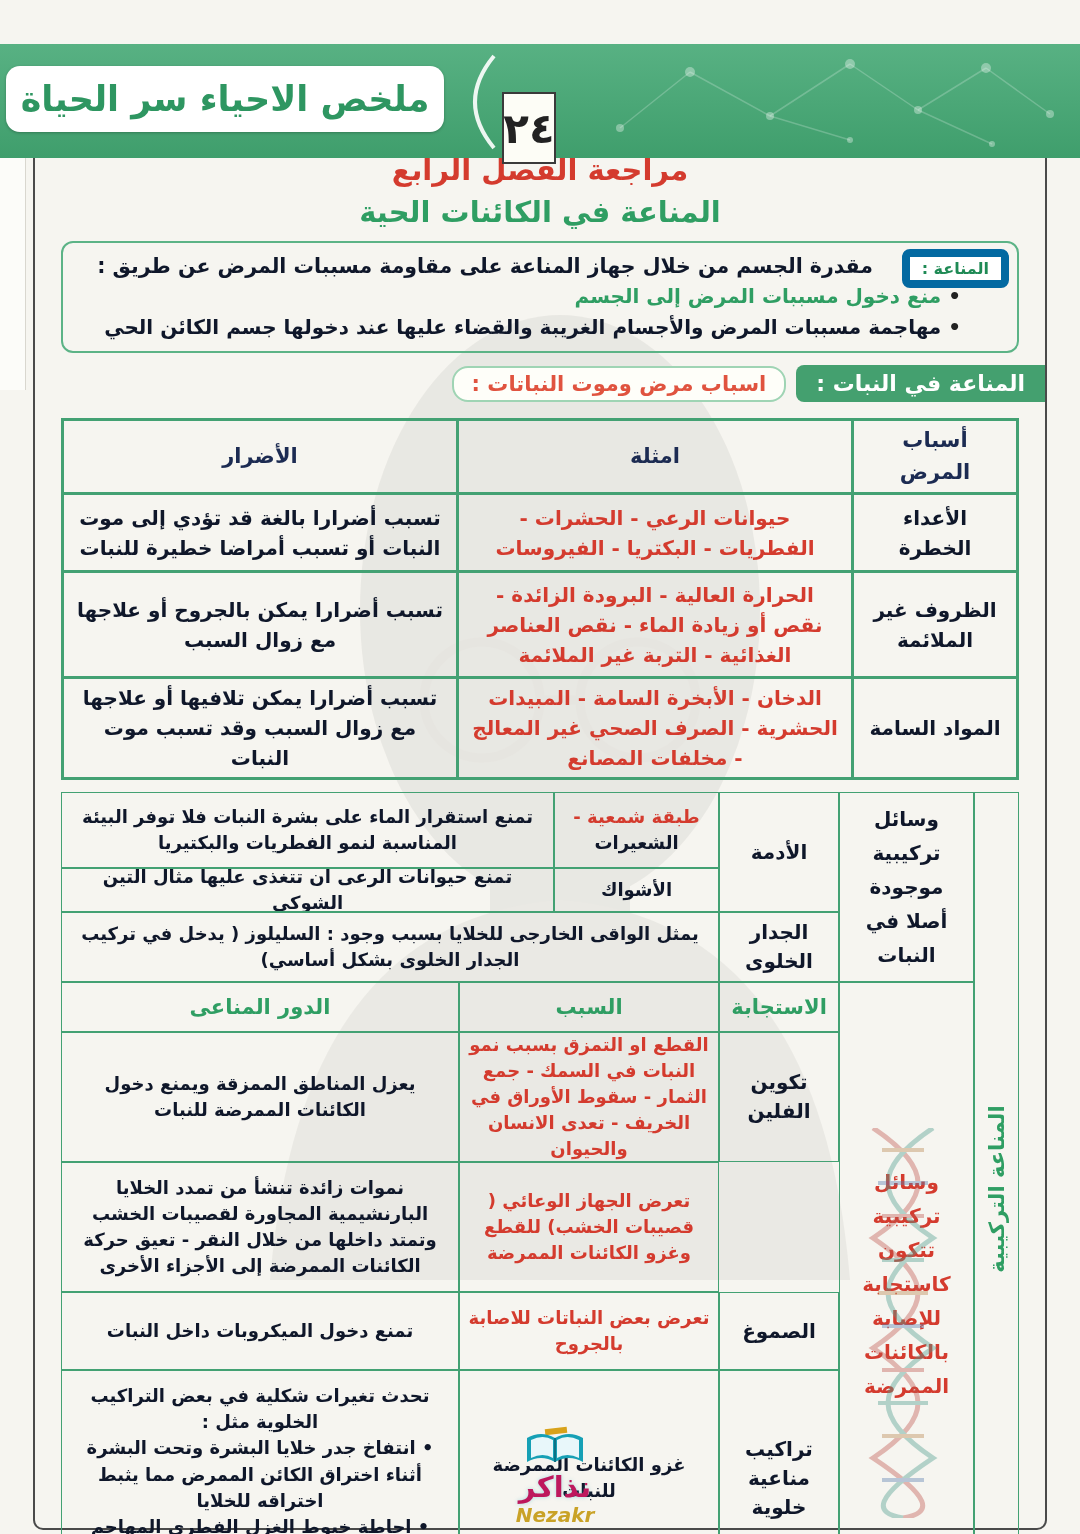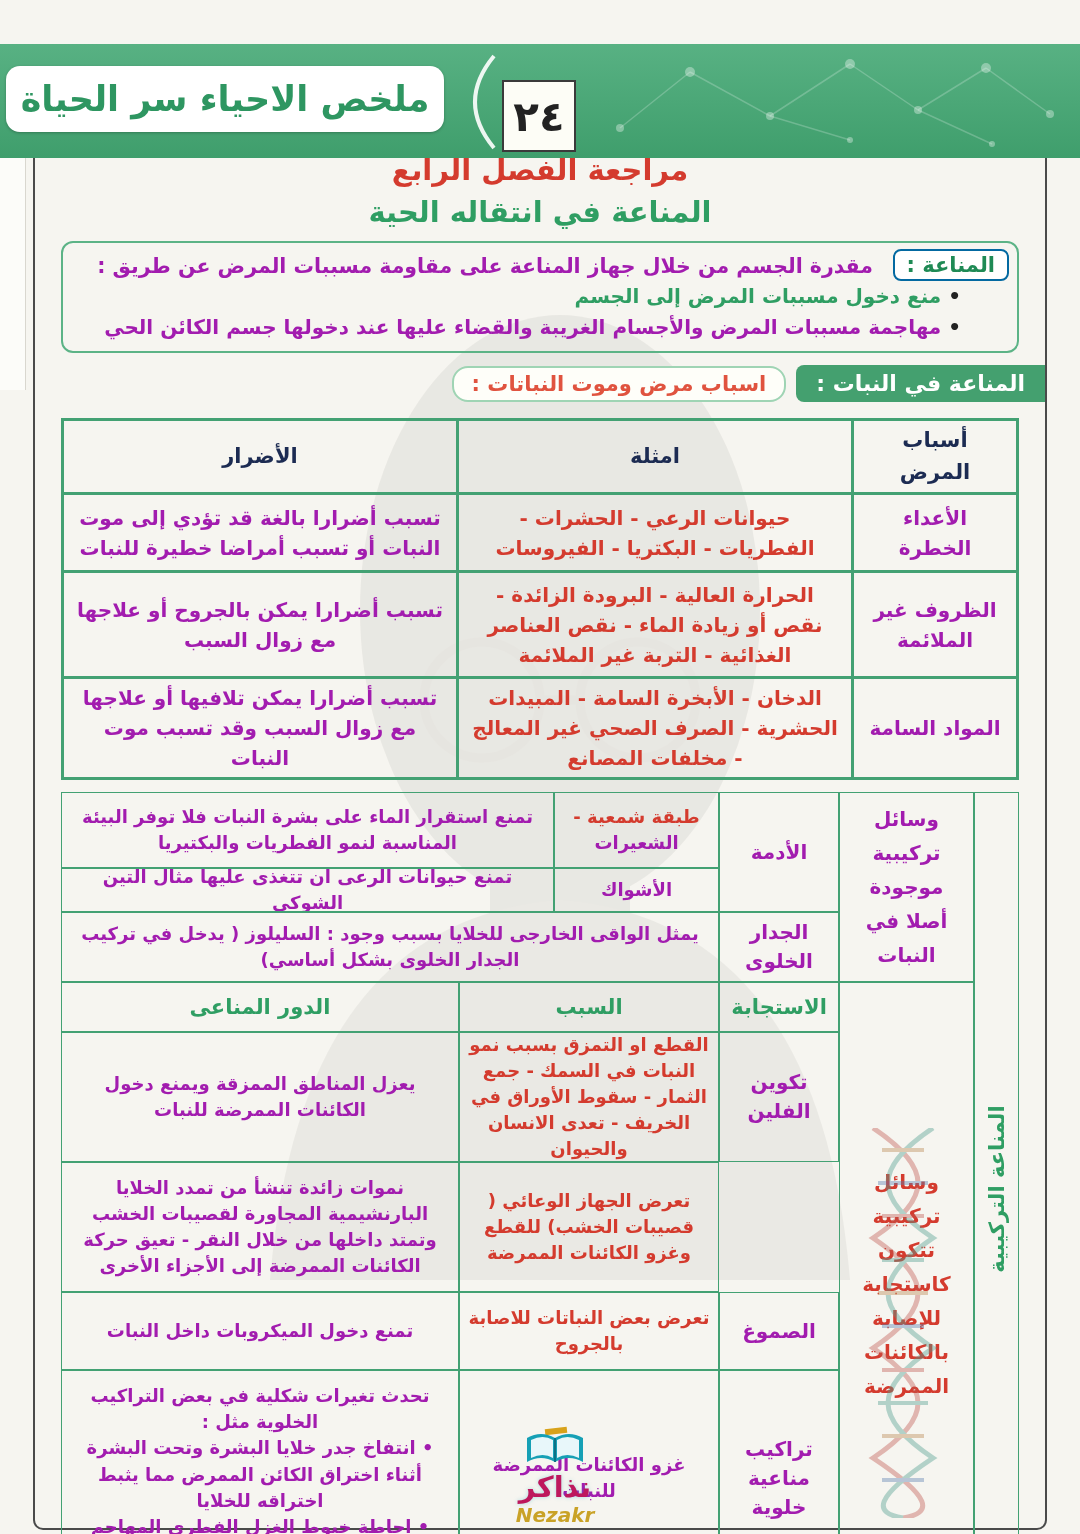--- a/index.html
+++ b/index.html
@@ -4,42 +4,42 @@
 <style>
   * { margin:0; padding:0; box-sizing:border-box; }
   html,body { width:1080px; height:1534px; }
   body {
     background:#f6f5f0;
     font-family:"DejaVu Sans", sans-serif;
     direction:rtl;
     position:relative;
     overflow:hidden;
   }
-  .navy { color:#a21caf; }
+  .navy { color:#0f172a; }
   .red { color:#d43b2e; }
   .green-t { color:#2f9e63; }
 
   
   .banner {
     position:absolute; left:0; top:0; width:1080px; height:114px;
     background:linear-gradient(180deg,#58b183,#3f9e6c);
     z-index:2;
     margin-top:44px;
   }
   .banner svg.net { position:absolute; left:0; top:0; }
   .brand {
     position:absolute; left:6px; top:22px; width:438px; height:66px;
     background:#ffffff; border-radius:14px;
     display:flex; align-items:center; justify-content:center;
     color:#2e9661; font-size:35px; font-weight:bold;
     box-shadow:0 1px 3px rgba(0,0,0,.25);
   }
   .brand-curve { position:absolute; left:448px; top:8px; }
   .pagenum {
-    position:absolute; left:502px; top:36px; width:74px; height:72px;
+    position:absolute; left:502px; top:48px; width:54px; height:72px;
     background:#fdfdf6; border:2px solid #3a3a3a;
     display:flex; align-items:center; justify-content:center;
     font-size:42px; font-weight:bold; color:#222;
   }
   .scan-edge {
     position:absolute; left:0; top:114px; width:26px; height:276px;
     background:#fcfcf9; border-right:1px solid #d9d7cf; z-index:1;
   }
 
   
@@ -57,22 +57,22 @@
   .title.t-green { color:#2f9e63; margin-top:6px; }
 
   
   .defbox {
     position:relative; margin:10px 26px 0; border:2.5px solid #5cb386;
     border-radius:12px; padding:8px 16px 8px 16px; min-height:92px;
     background:transparent;
   }
   .deflabel {
     position:absolute; right:8px; top:6px;
-    border:2px solid #0369a1; background:#ffffff; color:#1f8a55;
-    font-weight:bold; font-size:21px; padding:2px 12px; border-radius:8px;
+    border:8px solid #0369a1; background:#ffffff; color:#1f8a55;
+    font-weight:bold; font-size:16px; padding:2px 12px; border-radius:8px;
   }
   .defintro { padding-right:128px; font-weight:bold; font-size:20.5px; line-height:1.5; }
   .defbullet { padding-right:40px; font-weight:bold; font-size:20px; line-height:1.55; }
   .defbullet::before { content:"• "; color:#222; }
 
   
   .section-row { display:flex; align-items:center; margin:12px 0 0 26px; gap:10px; }
   .section-tag {
     background:#44a06f; color:#ffffff; font-weight:bold; font-size:22px;
     padding:6px 20px; border-radius:8px 0 0 8px; min-width:200px; text-align:center;
@@ -166,21 +166,21 @@
   <svg class="brand-curve" width="56" height="100" viewBox="0 0 56 100">
     <path d="M46 4 Q8 50 46 96" stroke="#ffffff" stroke-width="4" fill="none" opacity=".9"></path>
   </svg>
   <div class="pagenum">٢٤</div>
 </div>
 <div class="scan-edge"></div>
 
 <div class="container">
 
   <div class="title t-red">مراجعة الفصل الرابع</div>
-  <div class="title t-green">المناعة في انتقاله الحية</div>
+  <div class="title t-green">المناعة في الكائنات الحية</div>
 
   <div class="defbox">
     <span class="deflabel">المناعة :</span>
     <div class="defintro navy">مقدرة الجسم من خلال جهاز المناعة على مقاومة مسببات المرض عن طريق :</div>
     <div class="defbullet green-t">منع دخول مسببات المرض إلى الجسم</div>
     <div class="defbullet navy">مهاجمة مسببات المرض والأجسام الغريبة والقضاء عليها عند دخولها جسم الكائن الحي</div>
   </div>
 
   <div class="section-row">
     <div class="section-tag">المناعة في النبات :</div>

